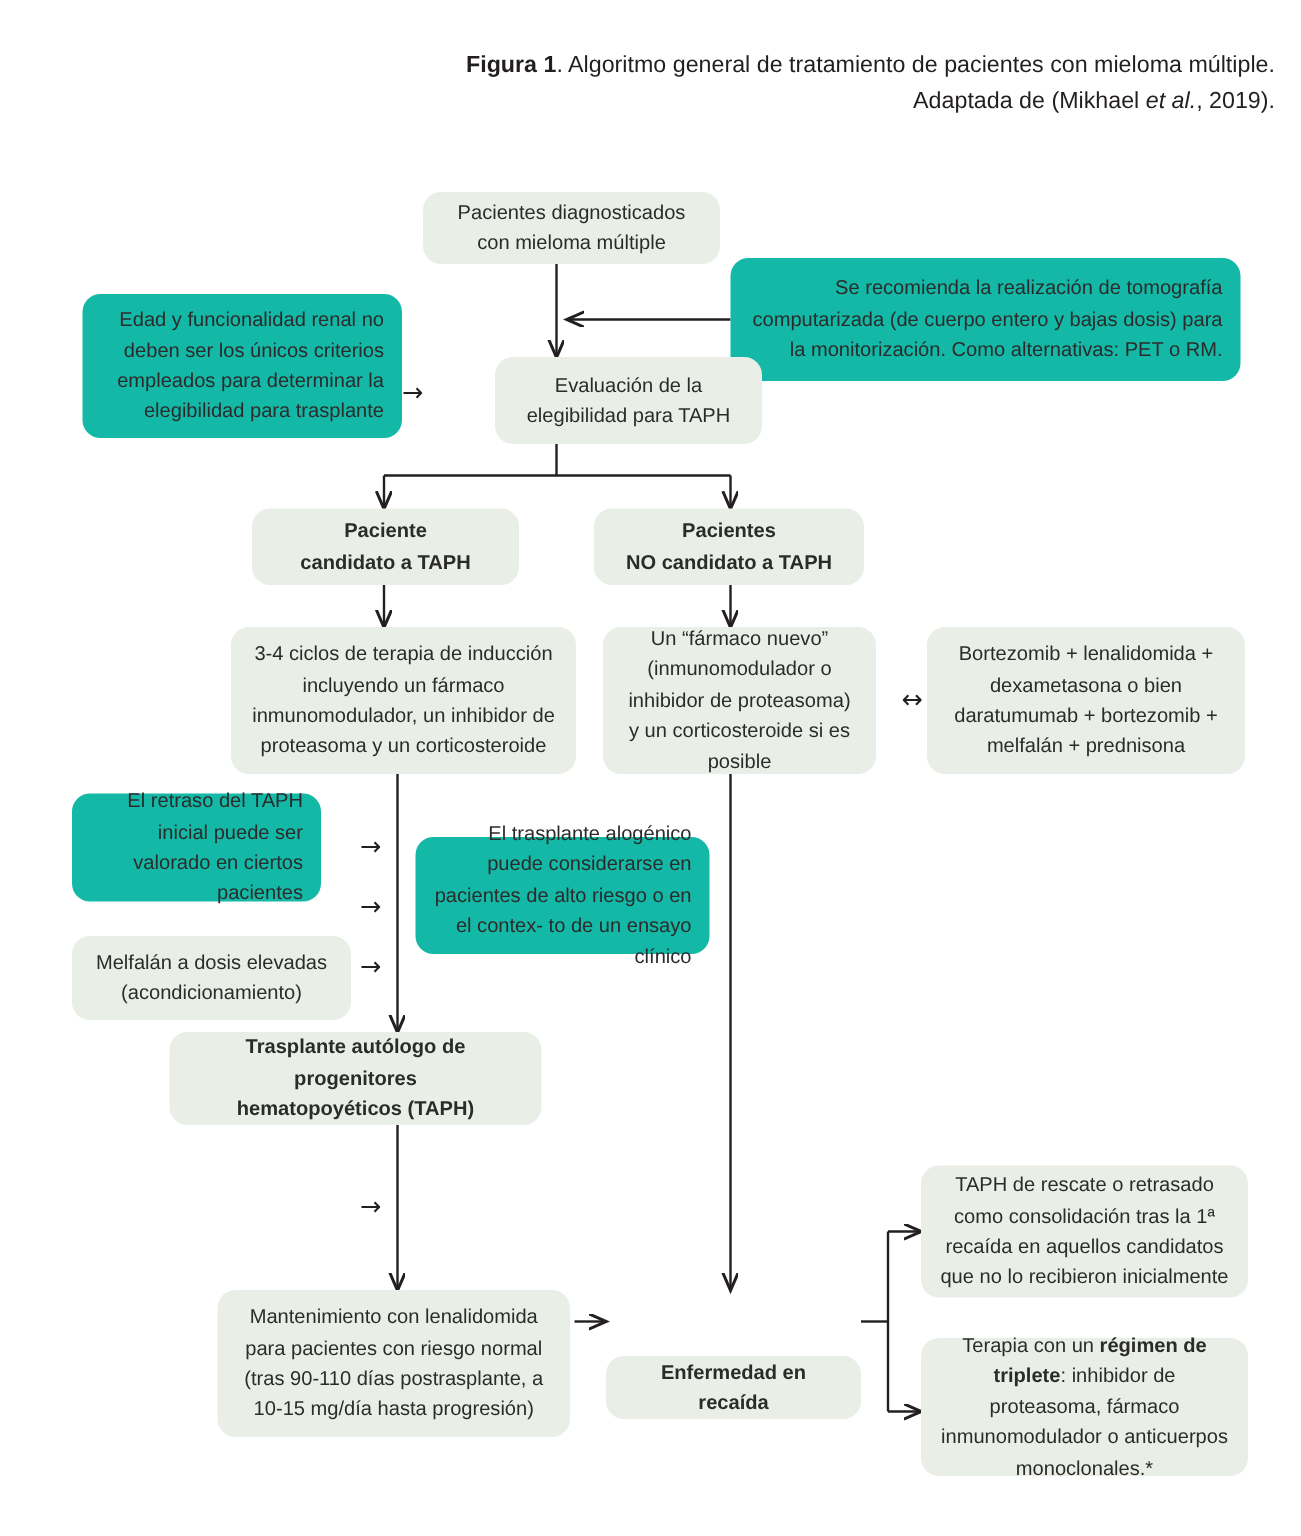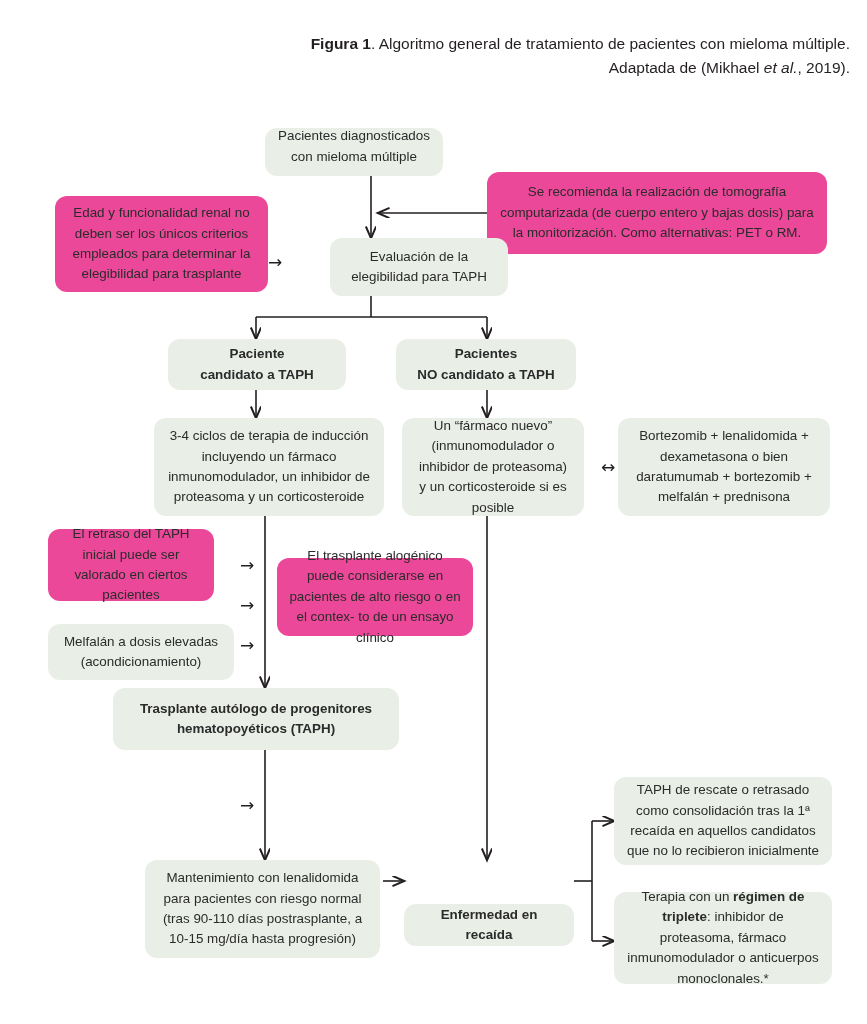--- a/index.html
+++ b/index.html
@@ -51,21 +51,21 @@
     display: flex;
     align-items: center;
     justify-content: center;
     text-align: center;
     font-size: 13.4px;
     line-height: 1.52;
     padding: 9px 12px;
     color: #2b2b2b;
   }
   .green { background: #e9efe6; }
-  .cream { background: #ec4899; }
+  .cream { background: #14b8a6; text-align: right; }
   .bold  { font-weight: bold; }
   .node .b { font-weight: bold; }
 
   
   .glyph {
     position: absolute;
     font-size: 17px;
     line-height: 1;
     color: #231f20;
     font-family: "DejaVu Sans", sans-serif;
@@ -117,21 +117,21 @@
     </g>
   </svg>
 
   <span class="glyph" style="left:268px;top:254px;">→</span>
   <span class="glyph" style="left:601px;top:459px;">↔</span>
   <span class="glyph" style="left:240px;top:557px;">→</span>
   <span class="glyph" style="left:240px;top:597px;">→</span>
   <span class="glyph" style="left:240px;top:637px;">→</span>
   <span class="glyph" style="left:240px;top:797px;">→</span>
 
-  <div class="node green" style="left:265px;top:128px;width:178px;height:48px;align-items:flex-end;">
+  <div class="node green" style="left:282px;top:128px;width:198px;height:48px;">
     <div>
       <span>Pacientes diagnosticados</span><br>
       <span>con mieloma múltiple</span>
     </div>
   </div>
 
   <div class="node cream" style="left:487px;top:172px;width:340px;height:82px;">
     <div>Se recomienda la realización de tomografía computarizada (de cuerpo entero y bajas dosis) para la monitorización. Como alternativas: PET o RM.</div>
   </div>
 
@@ -180,21 +180,21 @@
     <div>El trasplante alogénico puede considerarse en pacientes de alto riesgo o en el contex- to de un ensayo clínico</div>
   </div>
 
   <div class="node green" style="left:48px;top:624px;width:186px;height:56px;">
     <div>
       <span>Melfalán a dosis elevadas</span><br>
       <span>(acondicionamiento)</span>
     </div>
   </div>
 
-  <div class="node green bold" style="left:113px;top:688px;width:286px;height:62px;">
+  <div class="node green bold" style="left:113px;top:688px;width:248px;height:62px;">
     <div>
       <span>Trasplante autólogo de progenitores</span><br>
       <span>hematopoyéticos (TAPH)</span>
     </div>
   </div>
 
 
   <div class="node green" style="left:145px;top:860px;width:235px;height:98px;">
     <div>Mantenimiento con lenalidomida para pacientes con riesgo normal (tras 90-110 días postrasplante, a 10-15 mg/día hasta progresión)</div>
   </div>

